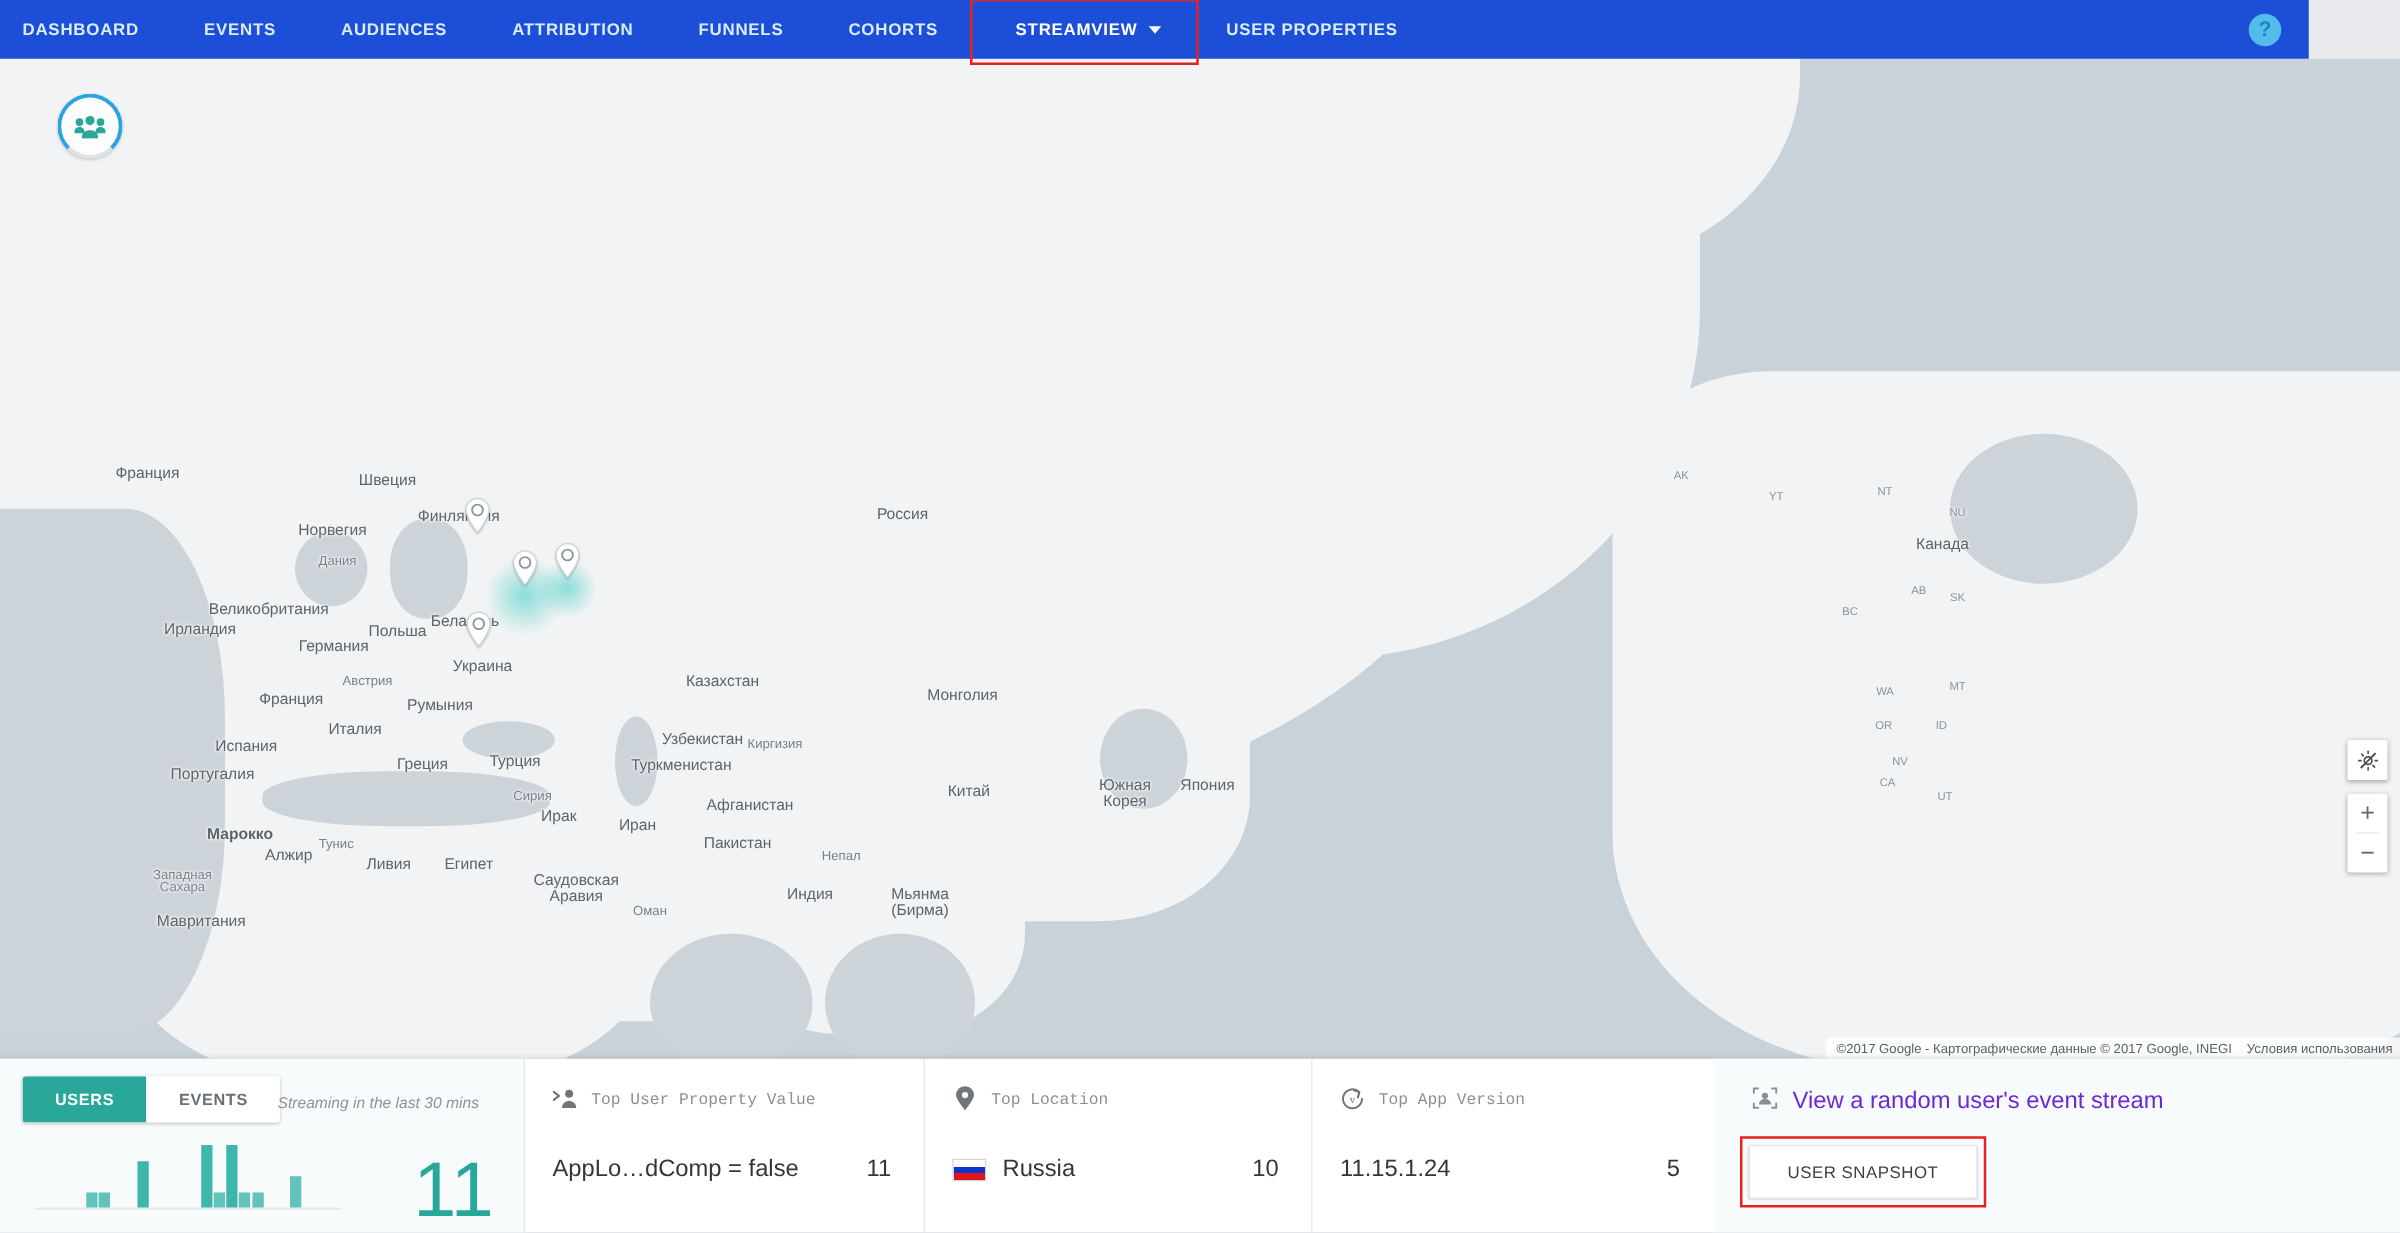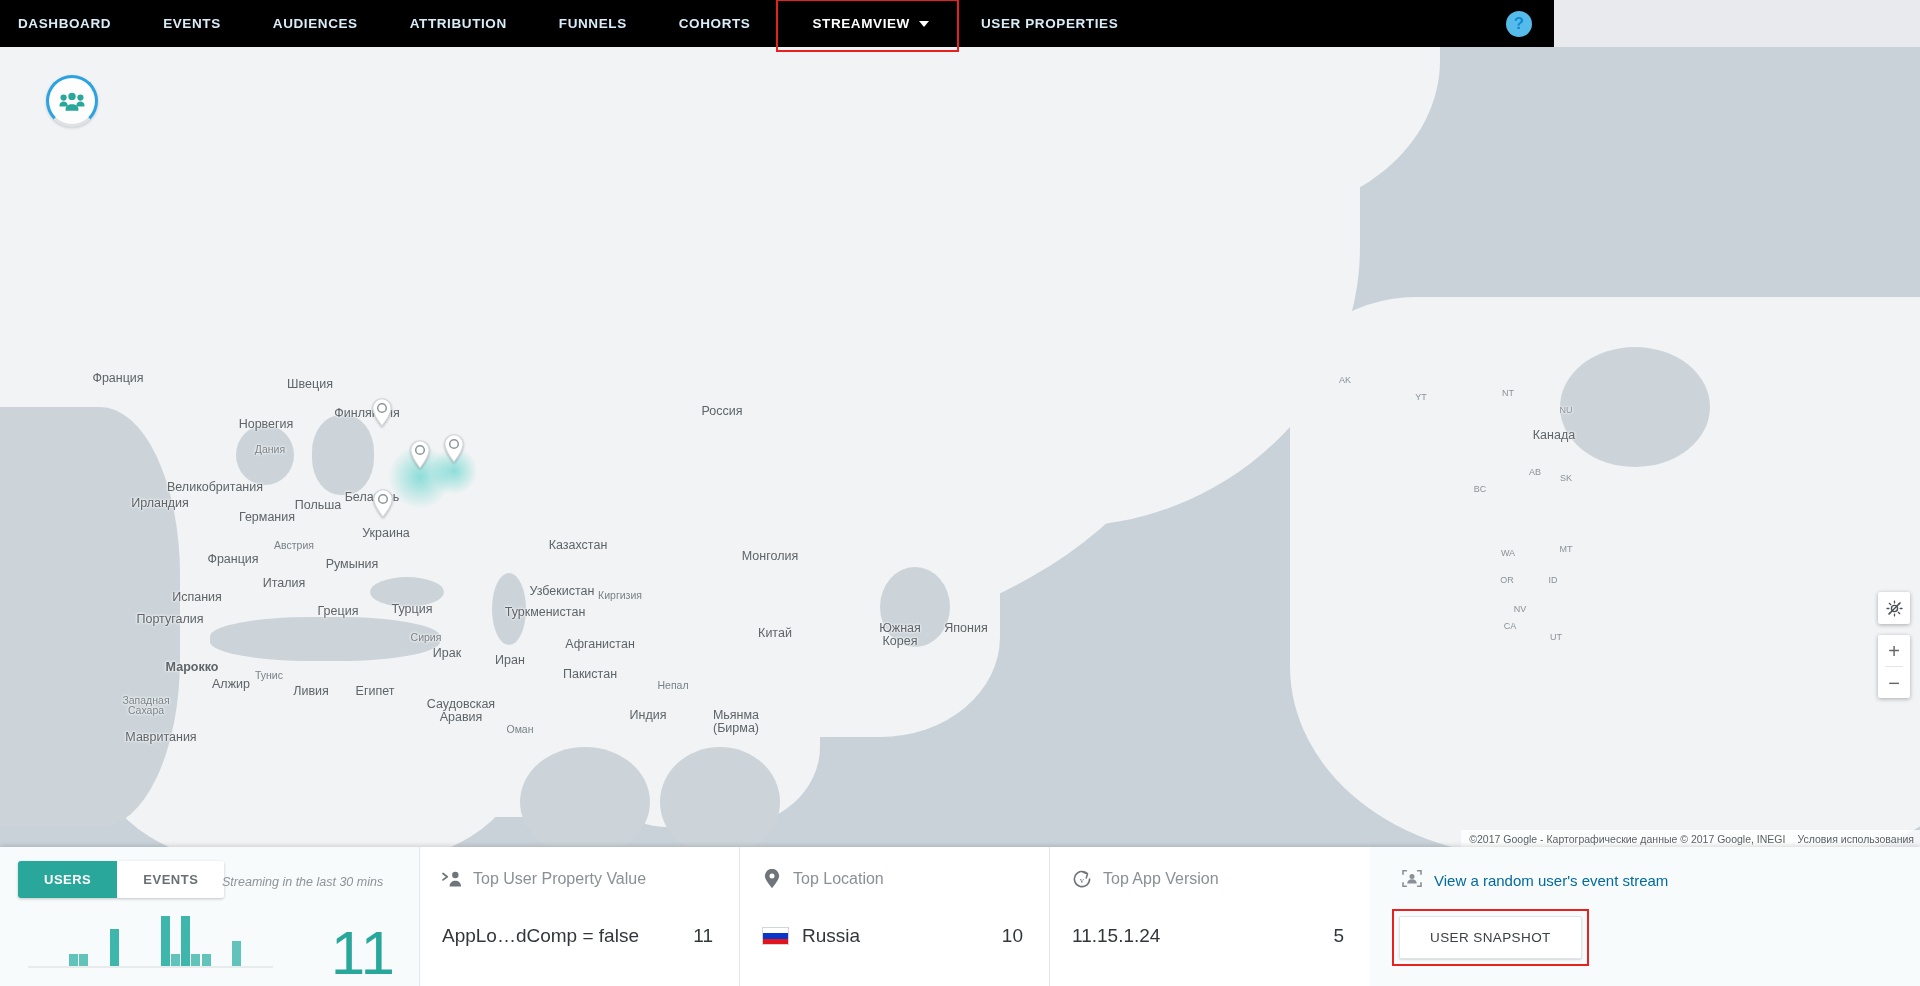--- a/index.html
+++ b/index.html
@@ -7,22 +7,22 @@
     width: 1920px; height: 986px;
     font-family: "Liberation Sans", sans-serif;
     overflow: hidden;
     background: #e8eaed;
   }
   #app { position: relative; width: 1920px; height: 986px; }
 
   
   .topnav {
     position: absolute; top: 0; left: 0;
-    width: 1554px; height: 47px;
-    background: #000000;
+    width: 1847px; height: 47px;
+    background: #1d4ed8;
     display: flex; align-items: center;
     z-index: 40;
   }
   .nav-item {
     height: 47px; display: flex; align-items: center; justify-content: center;
     padding: 0 26px;
     font-size: 13.5px; font-weight: bold; letter-spacing: 0.6px;
     color: #d9edf9; cursor: pointer; white-space: nowrap;
   }
   .nav-item:first-child { padding-left: 18px; }
@@ -139,40 +139,40 @@
   .spark .bar { position: absolute; bottom: 2px; width: 9px; background: #3fb6ab; }
   .bignum {
     position: absolute; right: 24px; bottom: 2px;
     font-size: 62px; font-weight: 300; color: #2aa79b; line-height: 1;
   }
 
   
   .cell-metric { padding: 22px 26px 0 22px; }
   .m-head { display: flex; align-items: center; gap: 11px; }
   .m-head .ico { width: 20px; height: 20px; display: flex; align-items: center; justify-content: center; flex: none; }
-  .m-title { font-size: 16px; color: #8a9095; }
+  .m-title { font-size: 13px; color: #8a9095; font-family: Liberation Mono, monospace; }
   .m-row {
     position: absolute; left: 22px; right: 26px; top: 78px;
     display: flex; align-items: center; justify-content: space-between;
   }
   .m-val { font-size: 19px; color: #33373b; display: flex; align-items: center; gap: 13px; }
   .m-count { font-size: 19px; color: #33373b; }
   .flag {
     width: 27px; height: 18px; flex: none;
     background: linear-gradient(to bottom, #fff 0 33.3%, #0a37c9 33.3% 66.6%, #e1151b 66.6% 100%);
     border: 1px solid #d3d6d9;
   }
 
   
   .cell-snap { flex: 1; background: #f7fbfb; padding: 22px 0 0 0; position: relative; }
   .snap-head {
     display: flex; align-items: center; gap: 12px;
     position: absolute; left: 32px; top: 22px;
   }
-  .snap-title { font-size: 15px; color: #0369a1; }
+  .snap-title { font-size: 19px; color: #6d28d9; }
   .snap-btn-wrap {
     position: absolute; left: 22px; top: 62px;
     border: 2px solid #e8201f; padding: 5px;
   }
   .snap-btn {
     background: #fff; border: 1px solid #e2e5e8; border-radius: 2px;
     box-shadow: 0 1px 2px rgba(0,0,0,.14);
     padding: 13px 30px; font-size: 13.5px; letter-spacing: .4px;
     color: #3c4146; cursor: pointer; white-space: nowrap;
   }

